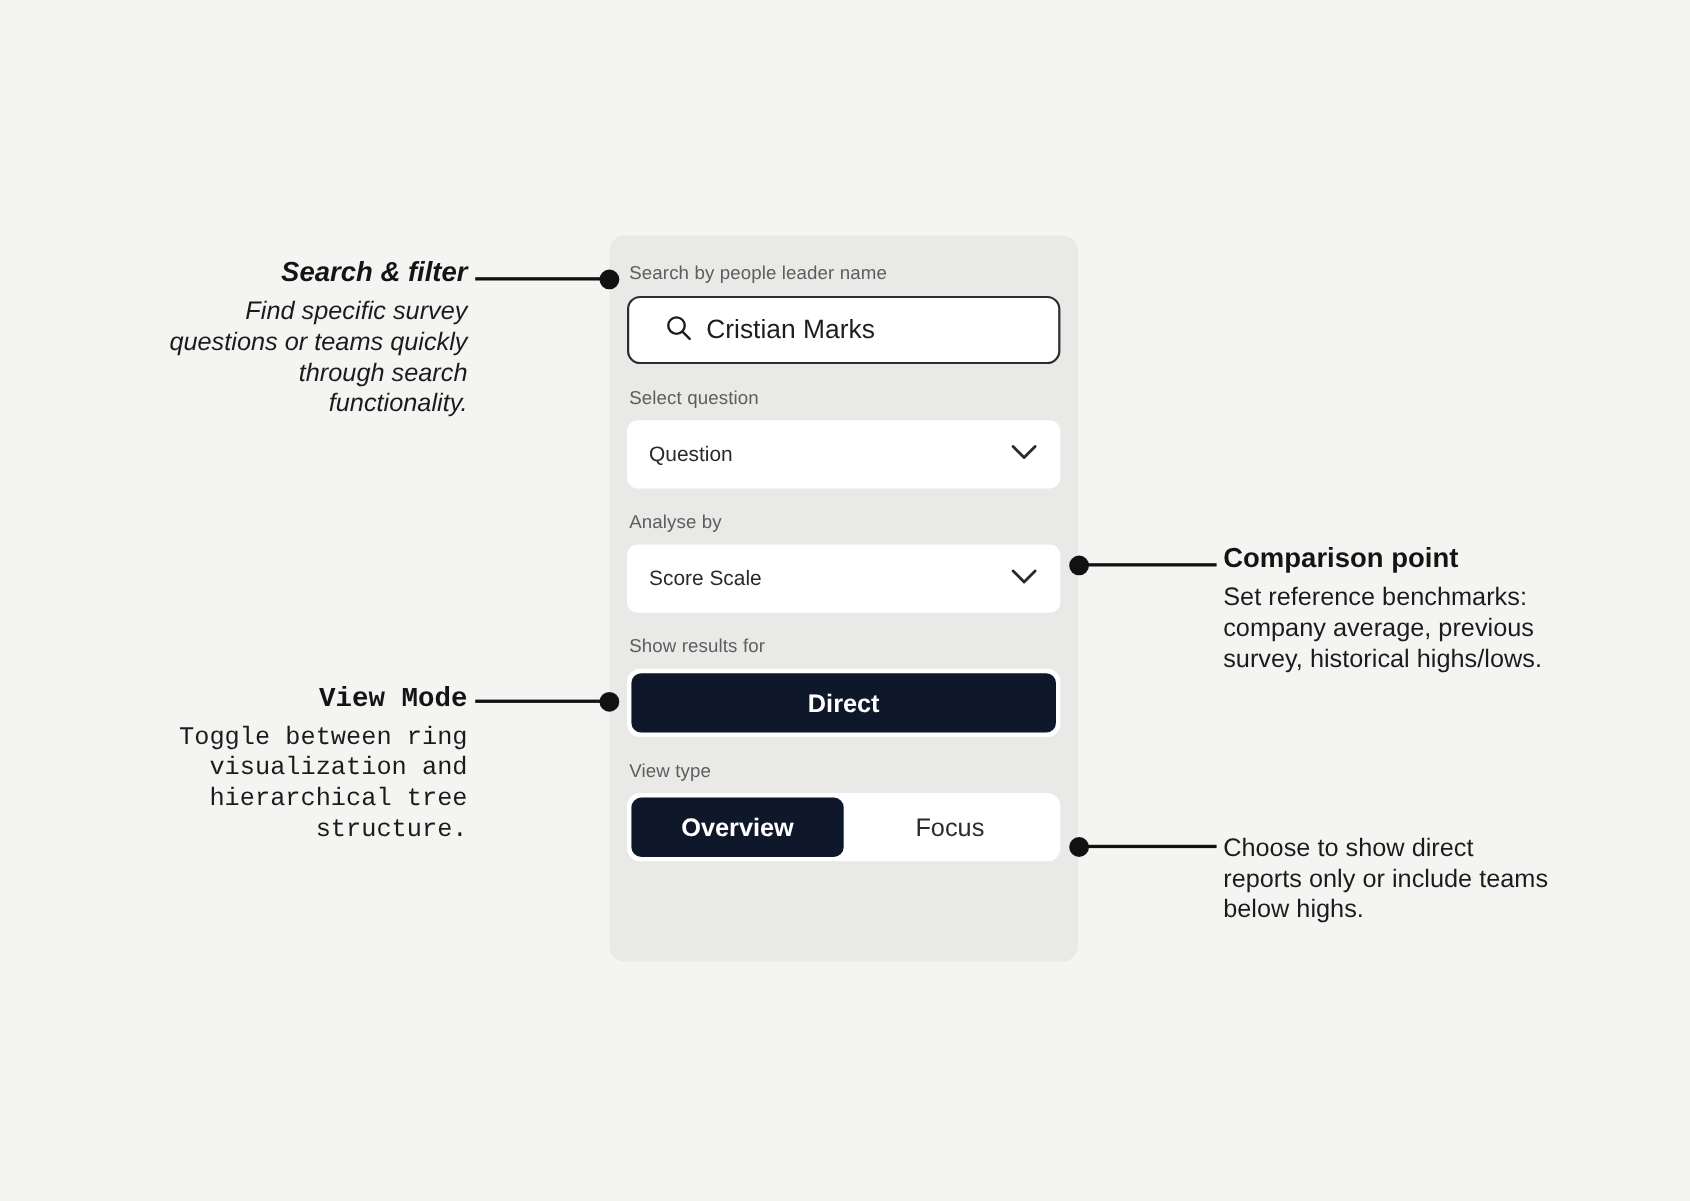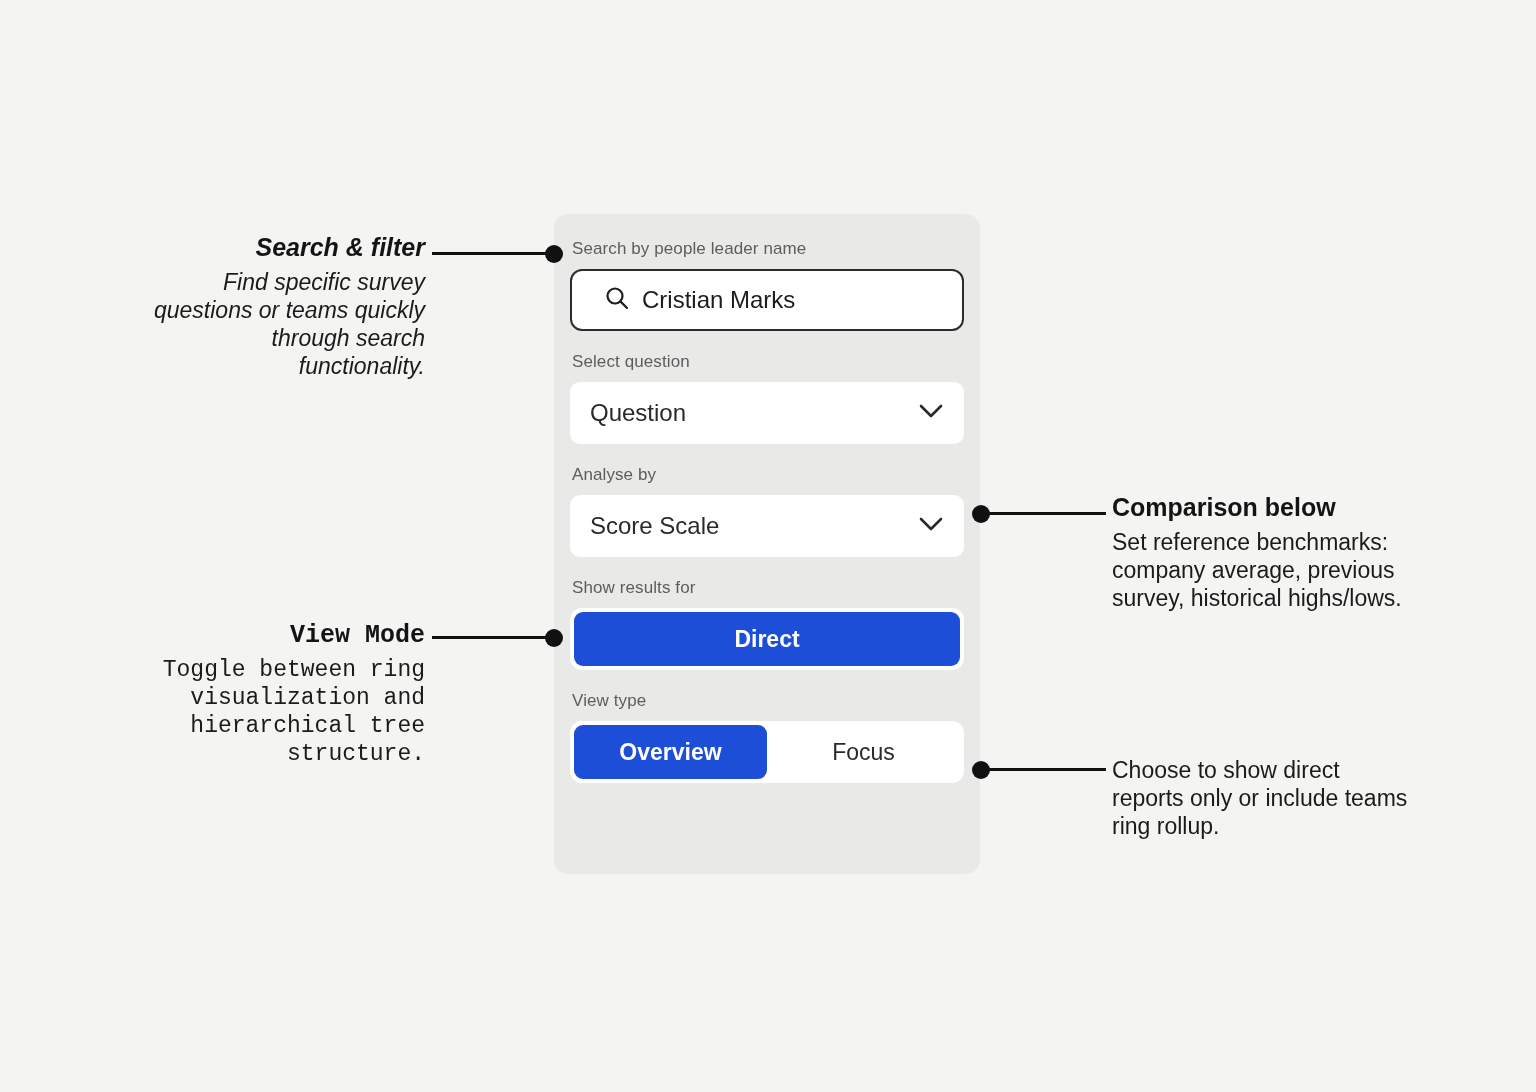--- a/index.html
+++ b/index.html
@@ -57,21 +57,21 @@
     height: 62px;
     background: #ffffff;
     border-radius: 10px;
     display: flex;
     align-items: center;
     justify-content: space-between;
     padding: 0 20px;
     box-sizing: border-box;
   }
   .select-value {
-    font-size: 24px;
+    font-size: 19px;
     color: #2a2a2a;
     line-height: 1;
   }
 
   .toggle-group {
     height: 62px;
     background: #ffffff;
     border-radius: 12px;
     display: flex;
     align-items: center;
@@ -83,21 +83,21 @@
     height: 100%;
     display: flex;
     align-items: center;
     justify-content: center;
     font-size: 23px;
     color: #2a2a2a;
     border-radius: 9px;
     box-sizing: border-box;
   }
   .toggle-opt.active {
-    background: #1d4ed8;
+    background: #0f172a;
     color: #ffffff;
     font-weight: bold;
   }
 
   
   .callout { position: absolute; }
   .callout-title {
     font-size: 25px;
     font-weight: bold;
     color: #141414;
@@ -197,19 +197,19 @@
   <div class="callout-title">Search &amp; filter</div>
   <div class="callout-body">Find specific survey questions or teams quickly through search functionality.</div>
 </div>
 
 <div class="callout left" id="c-view">
   <div class="callout-title">View Mode</div>
   <div class="callout-body">Toggle between ring visualization and hierarchical tree structure.</div>
 </div>
 
 <div class="callout right" id="c-compare">
-  <div class="callout-title">Comparison below</div>
+  <div class="callout-title">Comparison point</div>
   <div class="callout-body">Set reference benchmarks: company average, previous survey, historical highs/lows.</div>
 </div>
 
 <div class="callout right" id="c-rollup">
-  <div class="callout-body">Choose to show direct reports only or include teams ring rollup.</div>
+  <div class="callout-body">Choose to show direct reports only or include teams below highs.</div>
 </div>
 
 </body></html>

